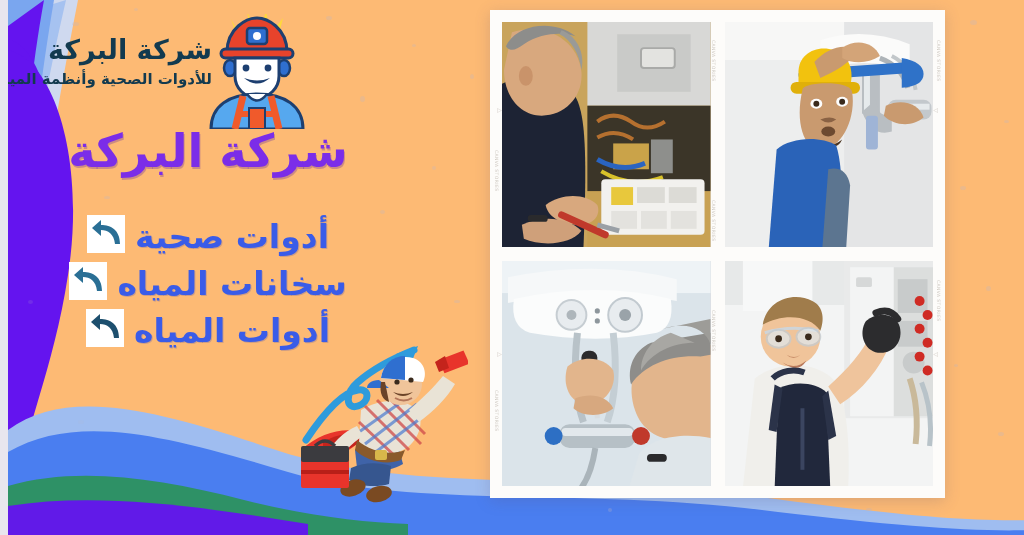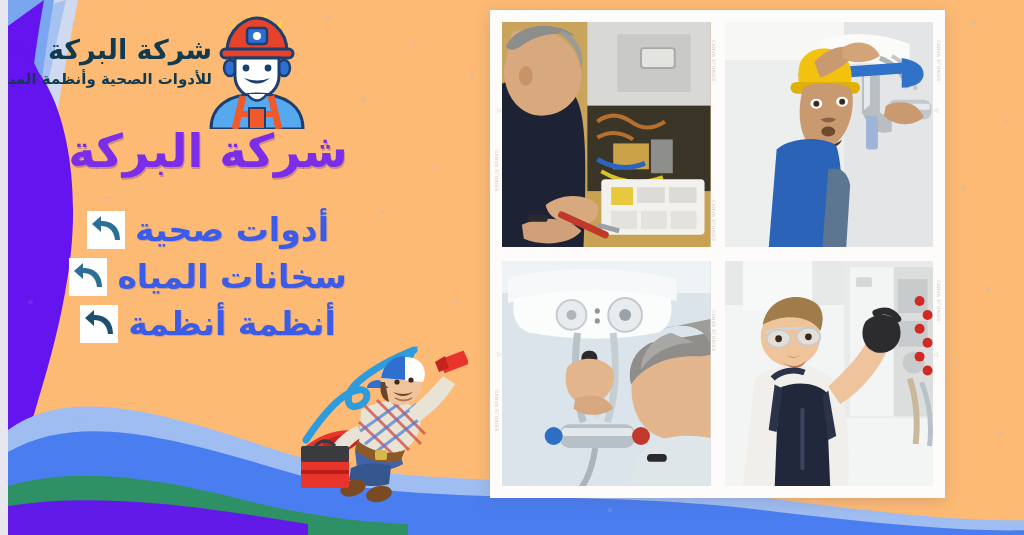--- a/index.html
+++ b/index.html
@@ -35,21 +35,21 @@
   .headline{
     position:absolute;left:0;top:128px;width:400px;text-align:center;direction:rtl;
     font-size:46px;font-weight:bold;color:#7b2de8;line-height:1;
     text-shadow:1px 2px 0 rgba(80,20,170,.28);
     white-space:nowrap;
   }
 
   
   .services{position:absolute;left:0;top:206px;width:400px;direction:rtl;}
   .svc-row{
-    display:flex;align-items:center;justify-content:center;
+    display:flex;align-items:flex-end;justify-content:center;
     gap:10px;height:47px;
   }
   .svc-label{
     font-size:33px;font-weight:bold;color:#3a5ce8;line-height:1;white-space:nowrap;
     text-shadow:1px 1px 0 rgba(40,60,190,.22);
   }
   .svc-icon{
     width:38px;height:38px;background:#ffffff;flex:0 0 38px;
     display:flex;align-items:center;justify-content:center;
   }
@@ -184,21 +184,21 @@
     <div class="svc-row">
       <span class="svc-label">سخانات المياه</span>
       <span class="svc-icon">
         <svg width="34" height="34" viewBox="0 0 34 34" aria-hidden="true">
           <path d="M31 27 C31 13 22 8 12 8 L12 3 L3 11 L12 19 L12 13 C19 13 25 17 26 27 Z" fill="#2a6f95"></path>
         </svg>
       </span>
     </div>
 
     <div class="svc-row">
-      <span class="svc-label">أنظمة أنظمة</span>
+      <span class="svc-label">أدوات المياه</span>
       <span class="svc-icon">
         <svg width="34" height="34" viewBox="0 0 34 34" aria-hidden="true">
           <path d="M31 27 C31 13 22 8 12 8 L12 3 L3 11 L12 19 L12 13 C19 13 25 17 26 27 Z" fill="#1d4f6e"></path>
         </svg>
       </span>
     </div>
   </div>
 
   <div class="swoosh">
     <svg viewBox="0 0 130 110" aria-hidden="true">

